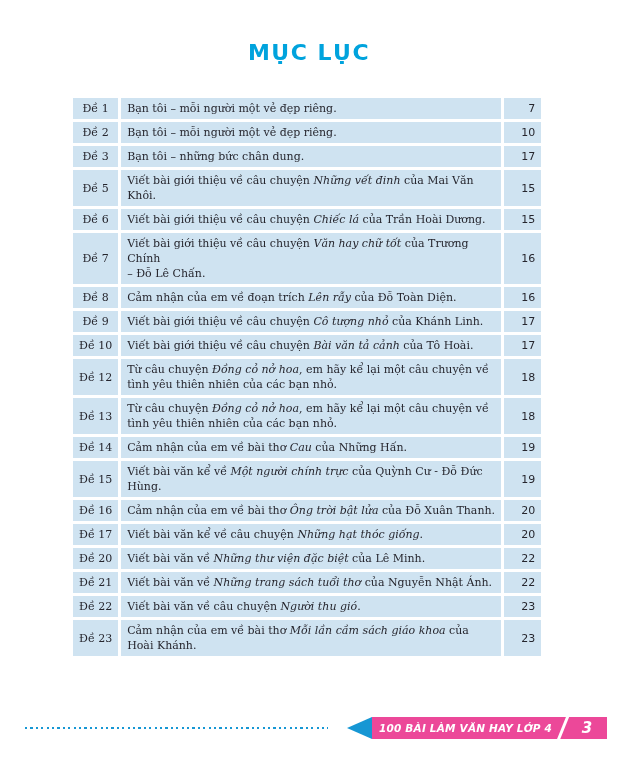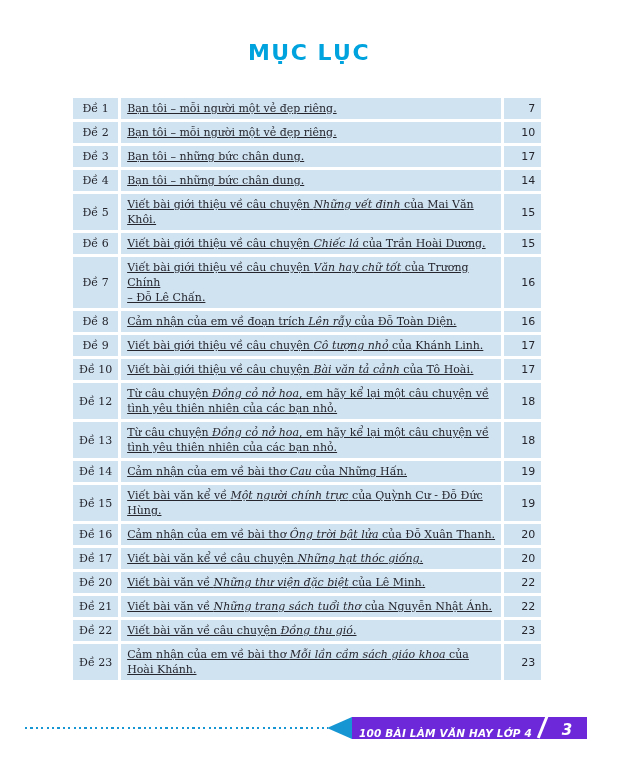--- a/index.html
+++ b/index.html
@@ -24,36 +24,36 @@
   }
   table.toc td {
     background:#cfe3f1;
     vertical-align:middle;
     font-size:11px; line-height:15px;
     color:#26262e;
     box-sizing:border-box;
     padding:3px 6px;
   }
   td.c-label { width:44px; text-align:center; padding:3px 2px; white-space:nowrap; }
-  td.c-title { width:380px;text-decoration:underline; }
+  td.c-title { width:380px; }
   td.c-page  {
     width:37px; text-align:right; padding-right:9px;
     font-family:"DejaVu Sans", sans-serif; font-size:11px;
   }
   td.c-title i { font-style:italic;margin-top:12px; }
 
   .footer { position:absolute; top:716px; left:0; width:618px; height:30px; }
   .leader {
     position:absolute; left:25px; top:11px; width:303px; height:2.4px;
     background:repeating-linear-gradient(90deg,#1697d4 0 2.2px,transparent 2.2px 5.4px);
   }
   .banner {
-    position:absolute; left:352px; top:1px; width:235px; height:22px;
-    background:#6d28d9;
-    display:flex; align-items:flex-end;
+    position:absolute; left:372px; top:1px; width:235px; height:22px;
+    background:#ec4899;
+    display:flex; align-items:center;
   }
   .banner .arrow {
     position:absolute; left:-25px; top:0;
     width:0; height:0;
     border-top:11px solid transparent;
     border-bottom:11px solid transparent;
     border-right:25px solid #1697d4;
   }
   .book-title {
     flex:1;
@@ -92,25 +92,20 @@
       </tr>
       <tr>
         <td class="c-label">Đề 2</td>
         <td class="c-title"><span>Bạn tôi – mỗi người một vẻ đẹp riêng.</span></td>
         <td class="c-page">10</td>
       </tr>
       <tr>
         <td class="c-label">Đề 3</td>
         <td class="c-title"><span>Bạn tôi – những bức chân dung.</span></td>
         <td class="c-page">17</td>
-      </tr>
-      <tr>
-        <td class="c-label">Đề 4</td>
-        <td class="c-title"><span>Bạn tôi – những bức chân dung.</span></td>
-        <td class="c-page">14</td>
       </tr>
       <tr>
         <td class="c-label">Đề 5</td>
         <td class="c-title"><span>Viết bài giới thiệu về câu chuyện </span><i>Những vết đinh</i><span> của Mai Văn Khôi.</span></td>
         <td class="c-page">15</td>
       </tr>
       <tr>
         <td class="c-label">Đề 6</td>
         <td class="c-title"><span>Viết bài giới thiệu về câu chuyện </span><i>Chiếc lá</i><span> của Trần Hoài Dương.</span></td>
         <td class="c-page">15</td>
@@ -170,21 +165,21 @@
         <td class="c-title"><span>Viết bài văn về </span><i>Những thư viện đặc biệt</i><span> của Lê Minh.</span></td>
         <td class="c-page">22</td>
       </tr>
       <tr>
         <td class="c-label">Đề 21</td>
         <td class="c-title"><span>Viết bài văn về </span><i>Những trang sách tuổi thơ</i><span> của Nguyễn Nhật Ánh.</span></td>
         <td class="c-page">22</td>
       </tr>
       <tr>
         <td class="c-label">Đề 22</td>
-        <td class="c-title"><span>Viết bài văn về câu chuyện </span><i>Đồng thu gió</i><span>.</span></td>
+        <td class="c-title"><span>Viết bài văn về câu chuyện </span><i>Người thu gió</i><span>.</span></td>
         <td class="c-page">23</td>
       </tr>
       <tr>
         <td class="c-label">Đề 23</td>
         <td class="c-title"><span>Cảm nhận của em về bài thơ </span><i>Mỗi lần cầm sách giáo khoa</i><span> của Hoài Khánh.</span></td>
         <td class="c-page">23</td>
       </tr>
     </tbody>
 </table>
 

